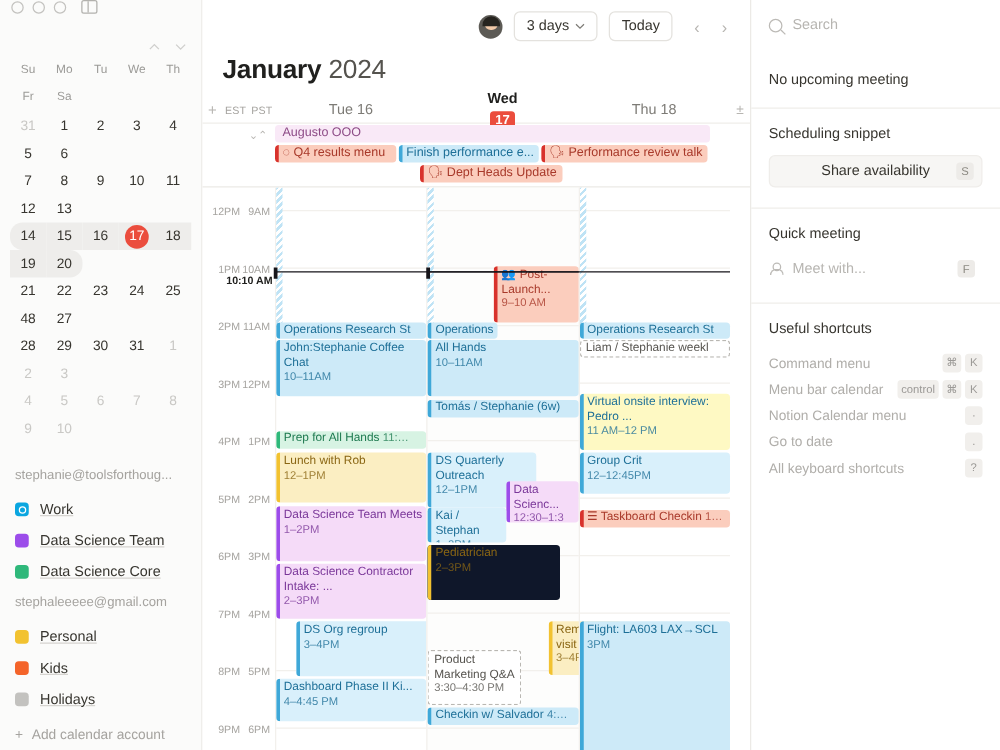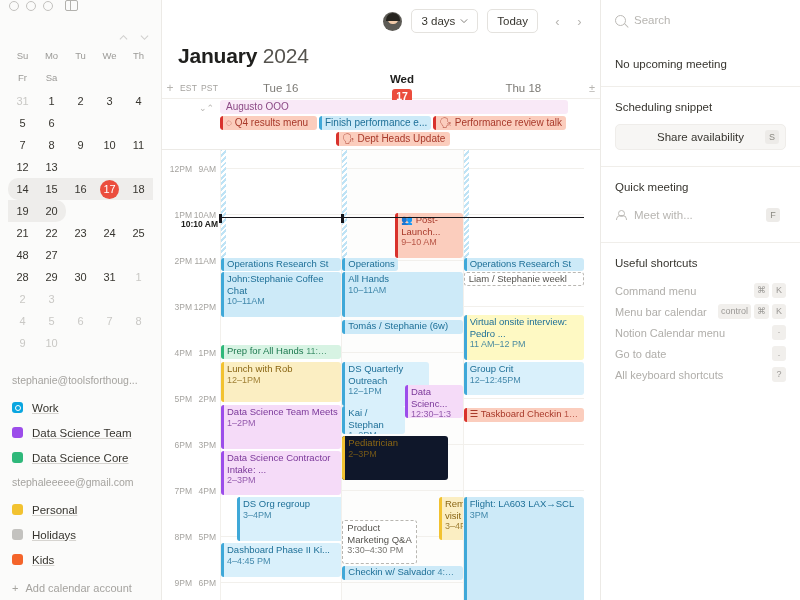--- a/index.html
+++ b/index.html
@@ -317,26 +317,26 @@
         <div class="cal-item">
        <span class="swatch" style="background:#2fb87a"></span>
        <span class="cal-name u">Data Science Core</span>
      </div>
         <div class="acct">stephaleeeee@gmail.com</div>
         <div class="cal-item">
        <span class="swatch" style="background:#f2c230"></span>
        <span class="cal-name u">Personal</span>
      </div>
         <div class="cal-item">
+       <span class="swatch" style="background:#f4642a"></span>
+       <span class="cal-name u">Kids</span>
+     </div>
+        <div class="cal-item">
        <span class="swatch" style="background:#c3c2bf"></span>
        <span class="cal-name u">Holidays</span>
-     </div>
-        <div class="cal-item">
-       <span class="swatch" style="background:#f4642a"></span>
-       <span class="cal-name u">Kids</span>
      </div>
       </div>
 
     <div class="add-acct">
       <span>+</span>
       <span>Add calendar account</span>
     </div>
   </div>
 
   <div class="center">

